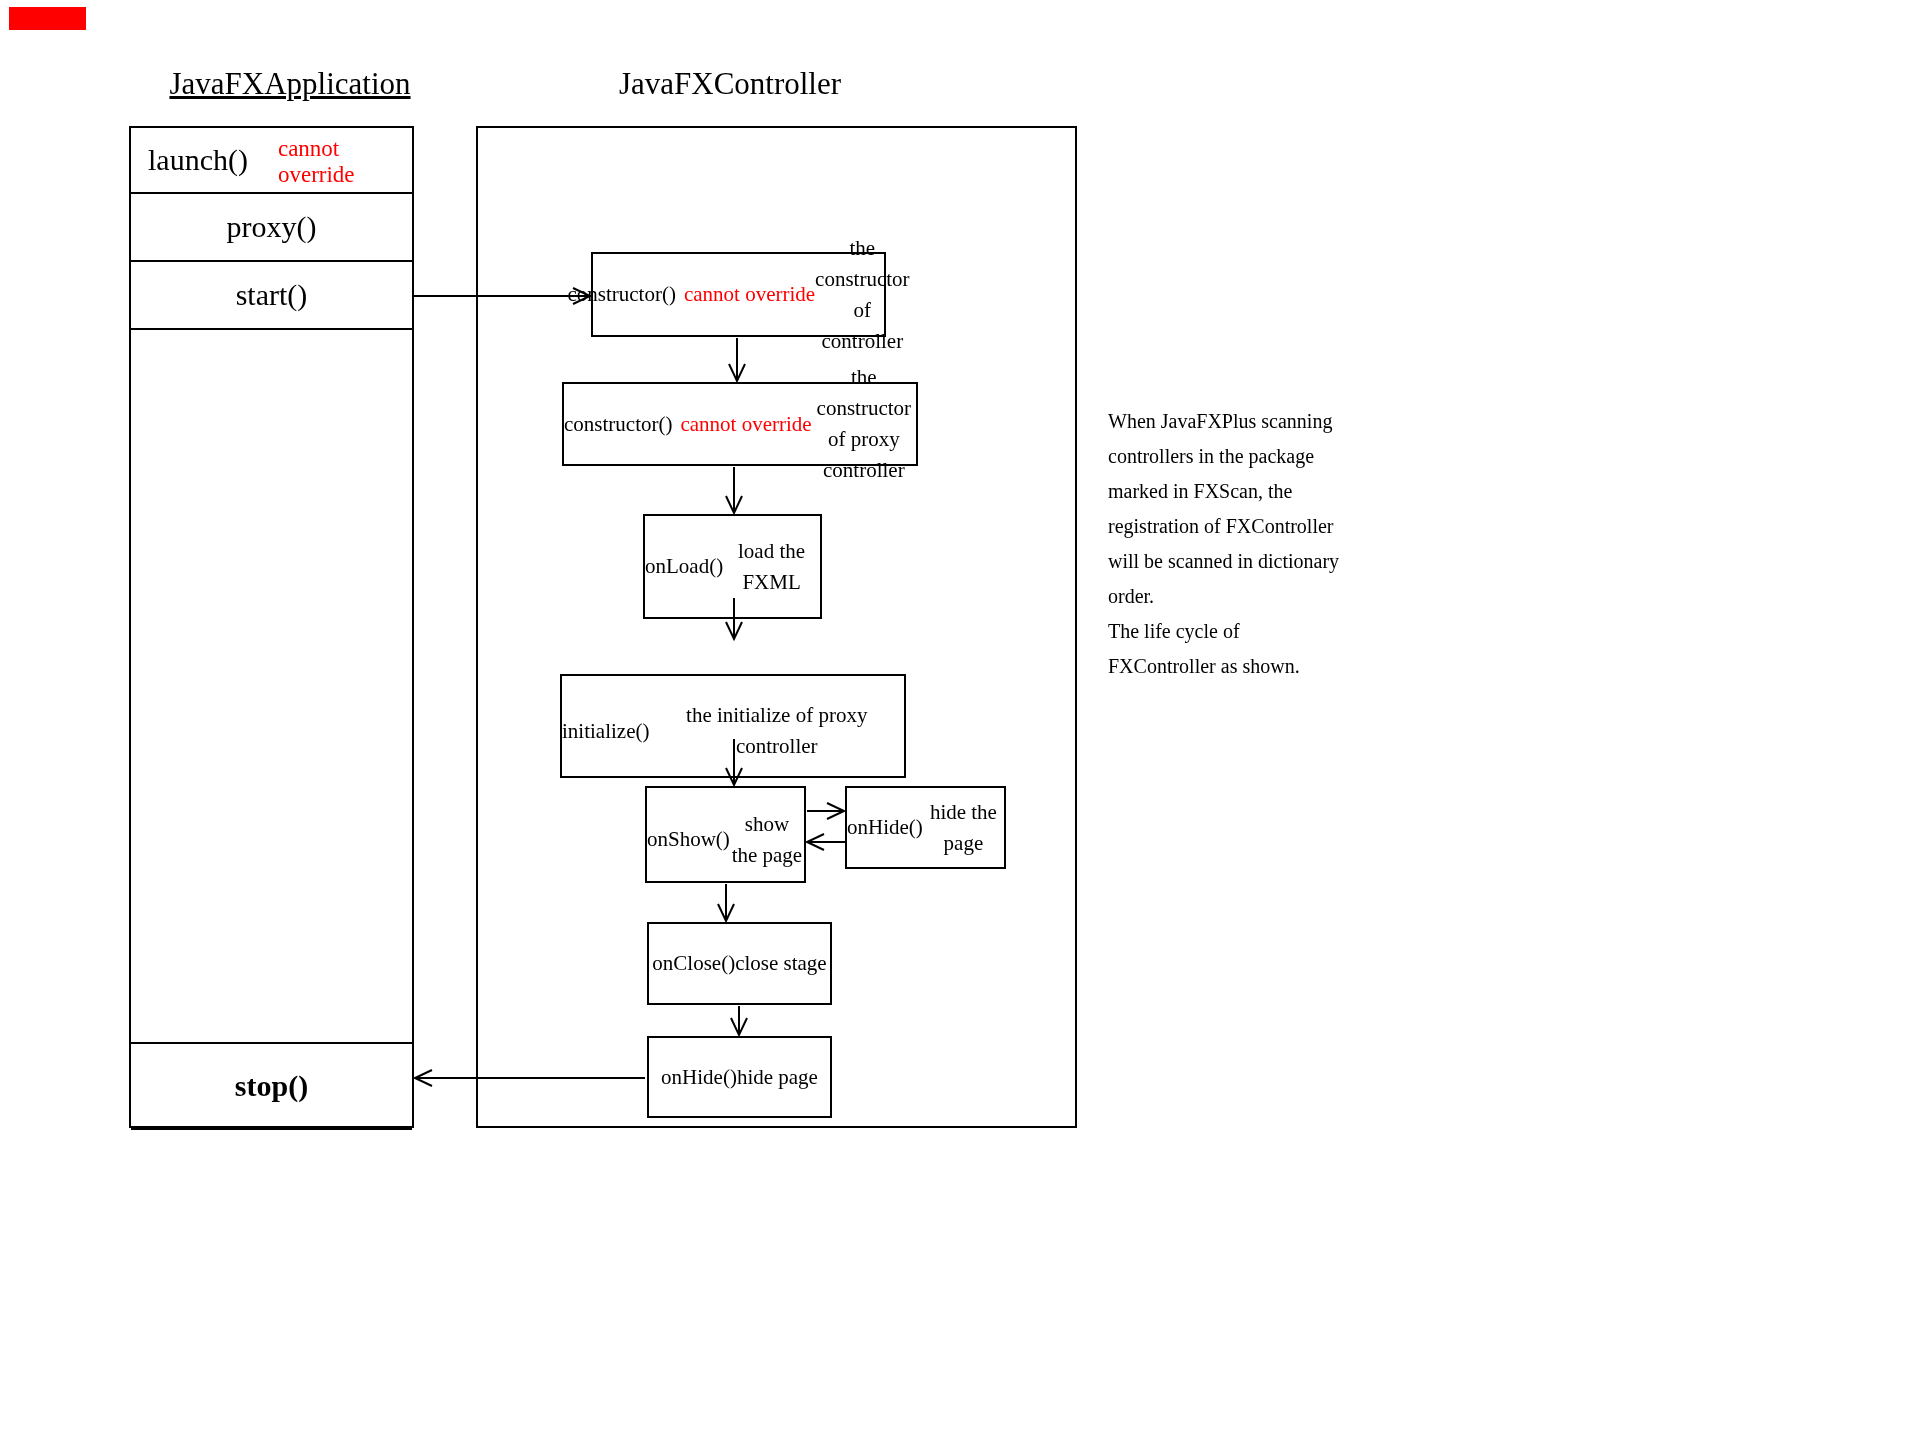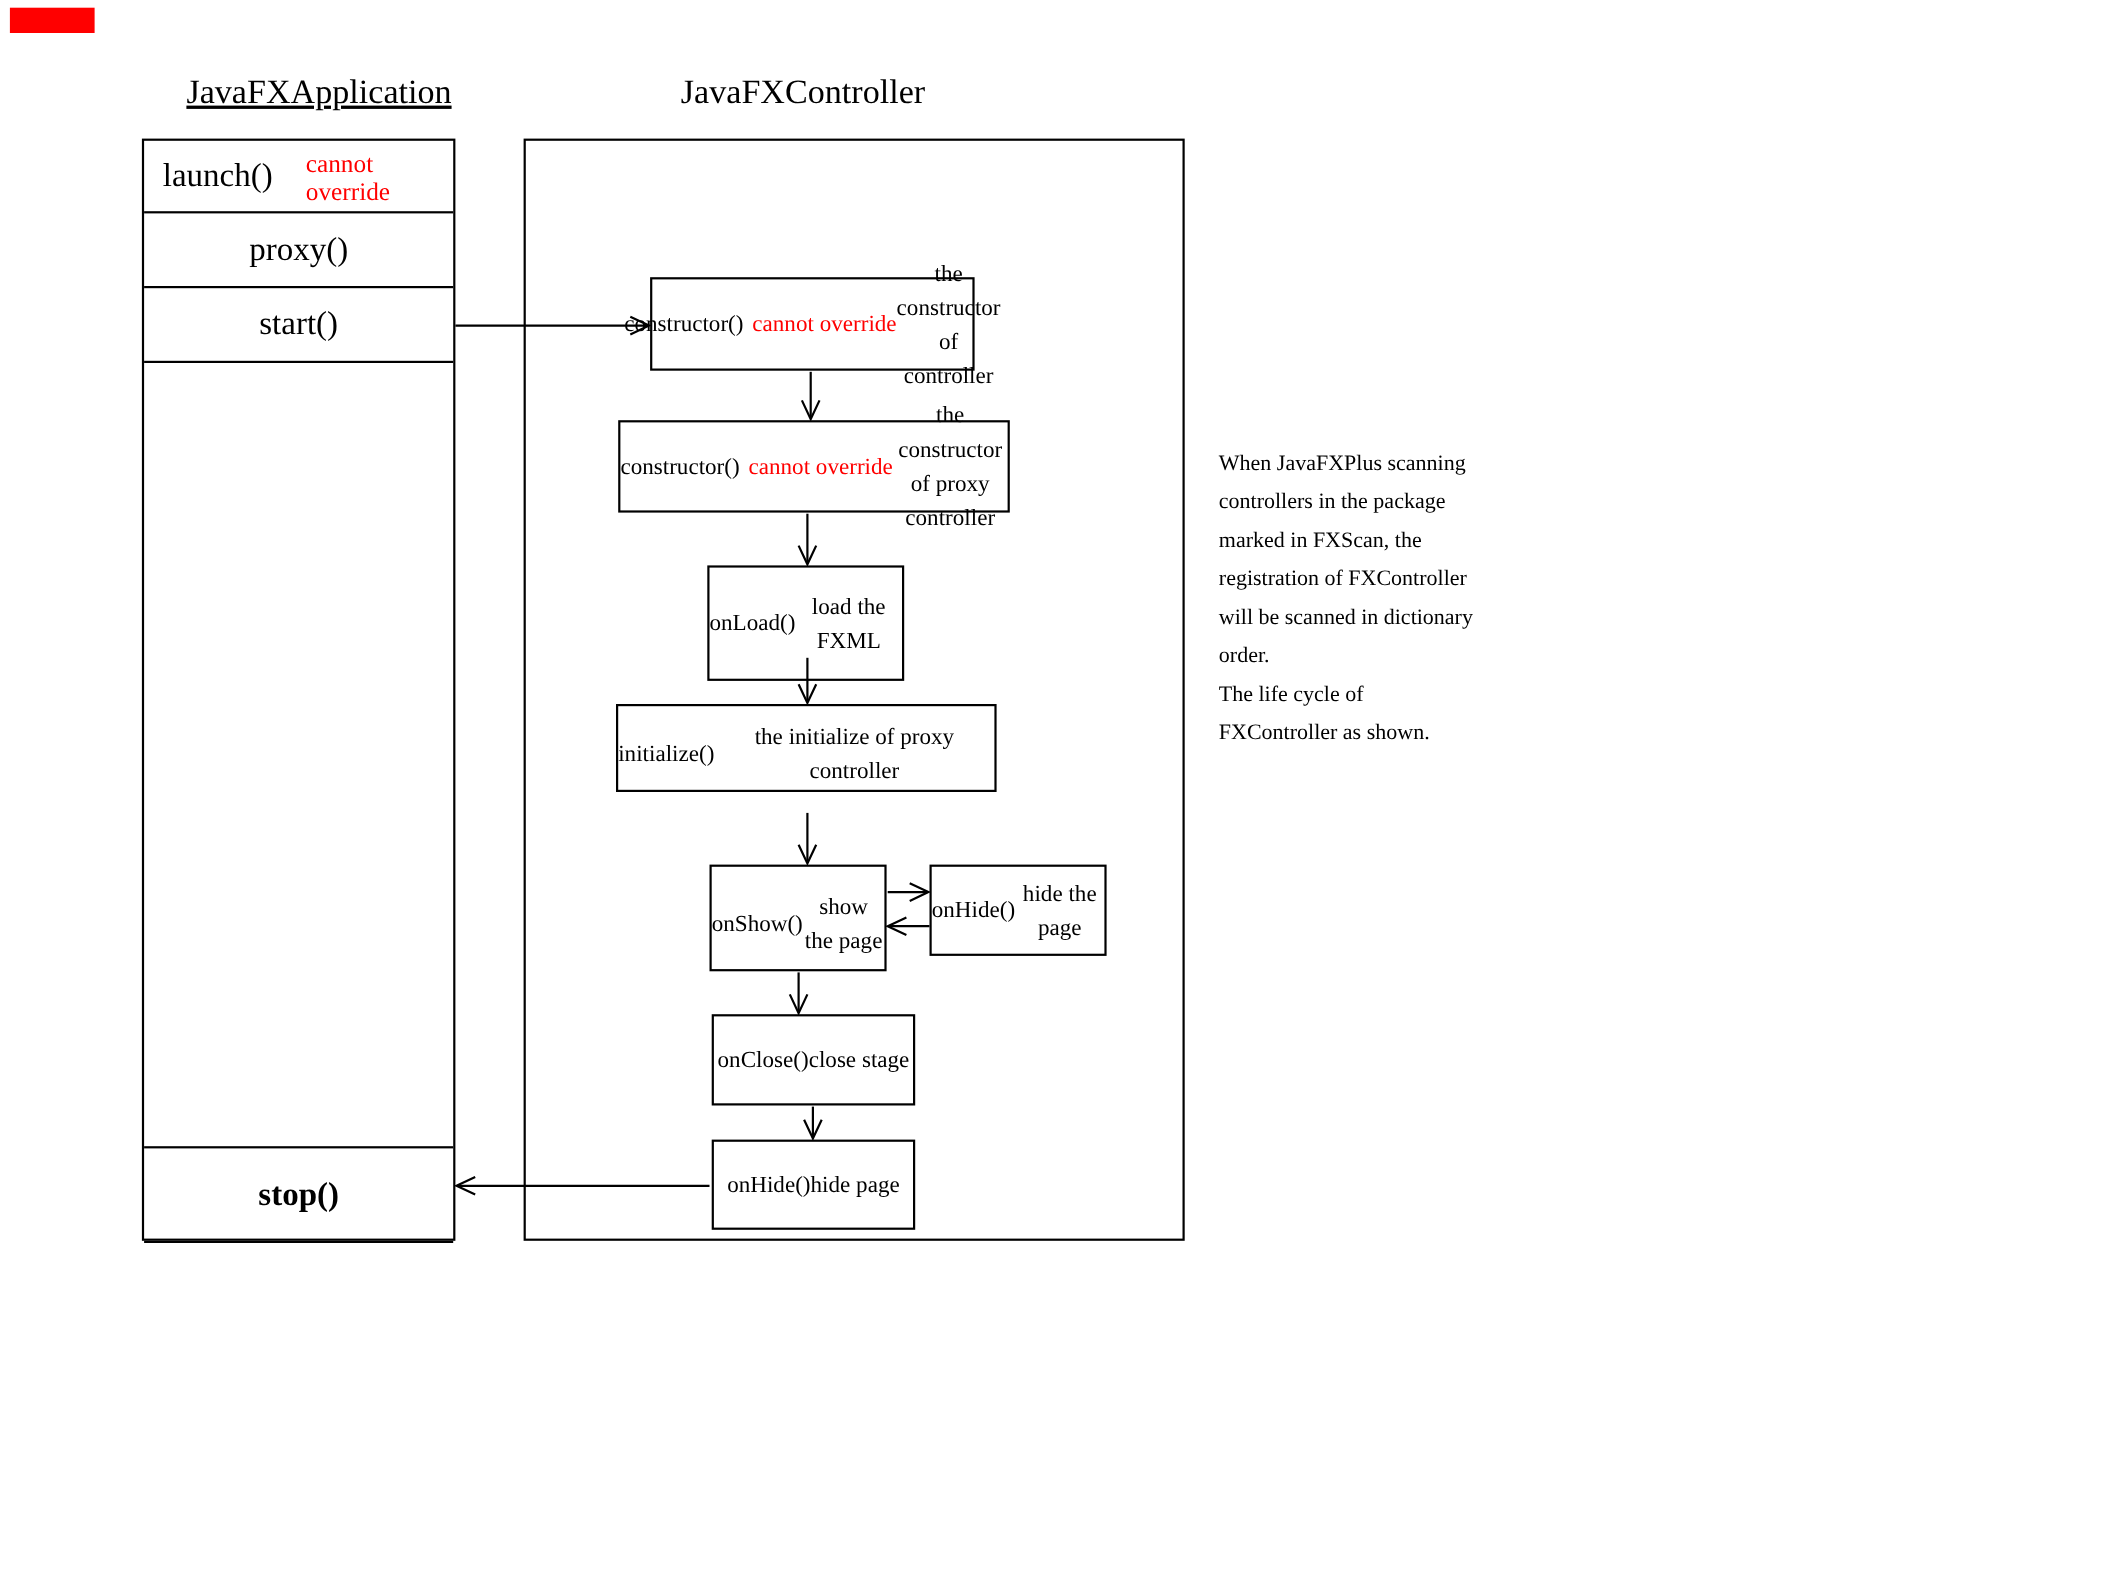--- a/index.html
+++ b/index.html
@@ -60,21 +60,21 @@
     font-size: 21px; line-height: 31px;
     z-index: 2;
   }
   .flow .l1 { white-space: nowrap; }
   .flow .l1 .red-inline { color: #ff0000; margin-left: 8px; }
   .flow.tall { justify-content: space-between; padding-top: 16px; padding-bottom: 6px; }
 
   .b-ctor1   { left: 591px; top: 252px;  width: 295px; height: 85px; }
   .b-ctor2   { left: 562px; top: 382px;  width: 356px; height: 84px; }
   .b-onload  { left: 643px; top: 514px;  width: 179px; height: 105px; }
-  .b-init    { left: 560px; top: 640px;  width: 346px; height: 80px; }
+  .b-init    { left: 560px; top: 674px;  width: 346px; height: 104px; }
   .b-onshow  { left: 645px; top: 786px;  width: 161px; height: 97px; }
   .b-onhide2 { left: 845px; top: 786px;  width: 161px; height: 83px; }
   .b-onclose { left: 647px; top: 922px;  width: 185px; height: 83px; }
   .b-onhide3 { left: 647px; top: 1036px; width: 185px; height: 82px; }
 
   
   .side-note {
     left: 1108px; top: 404px; width: 400px;
     font-size: 20px; line-height: 35px;
   }

